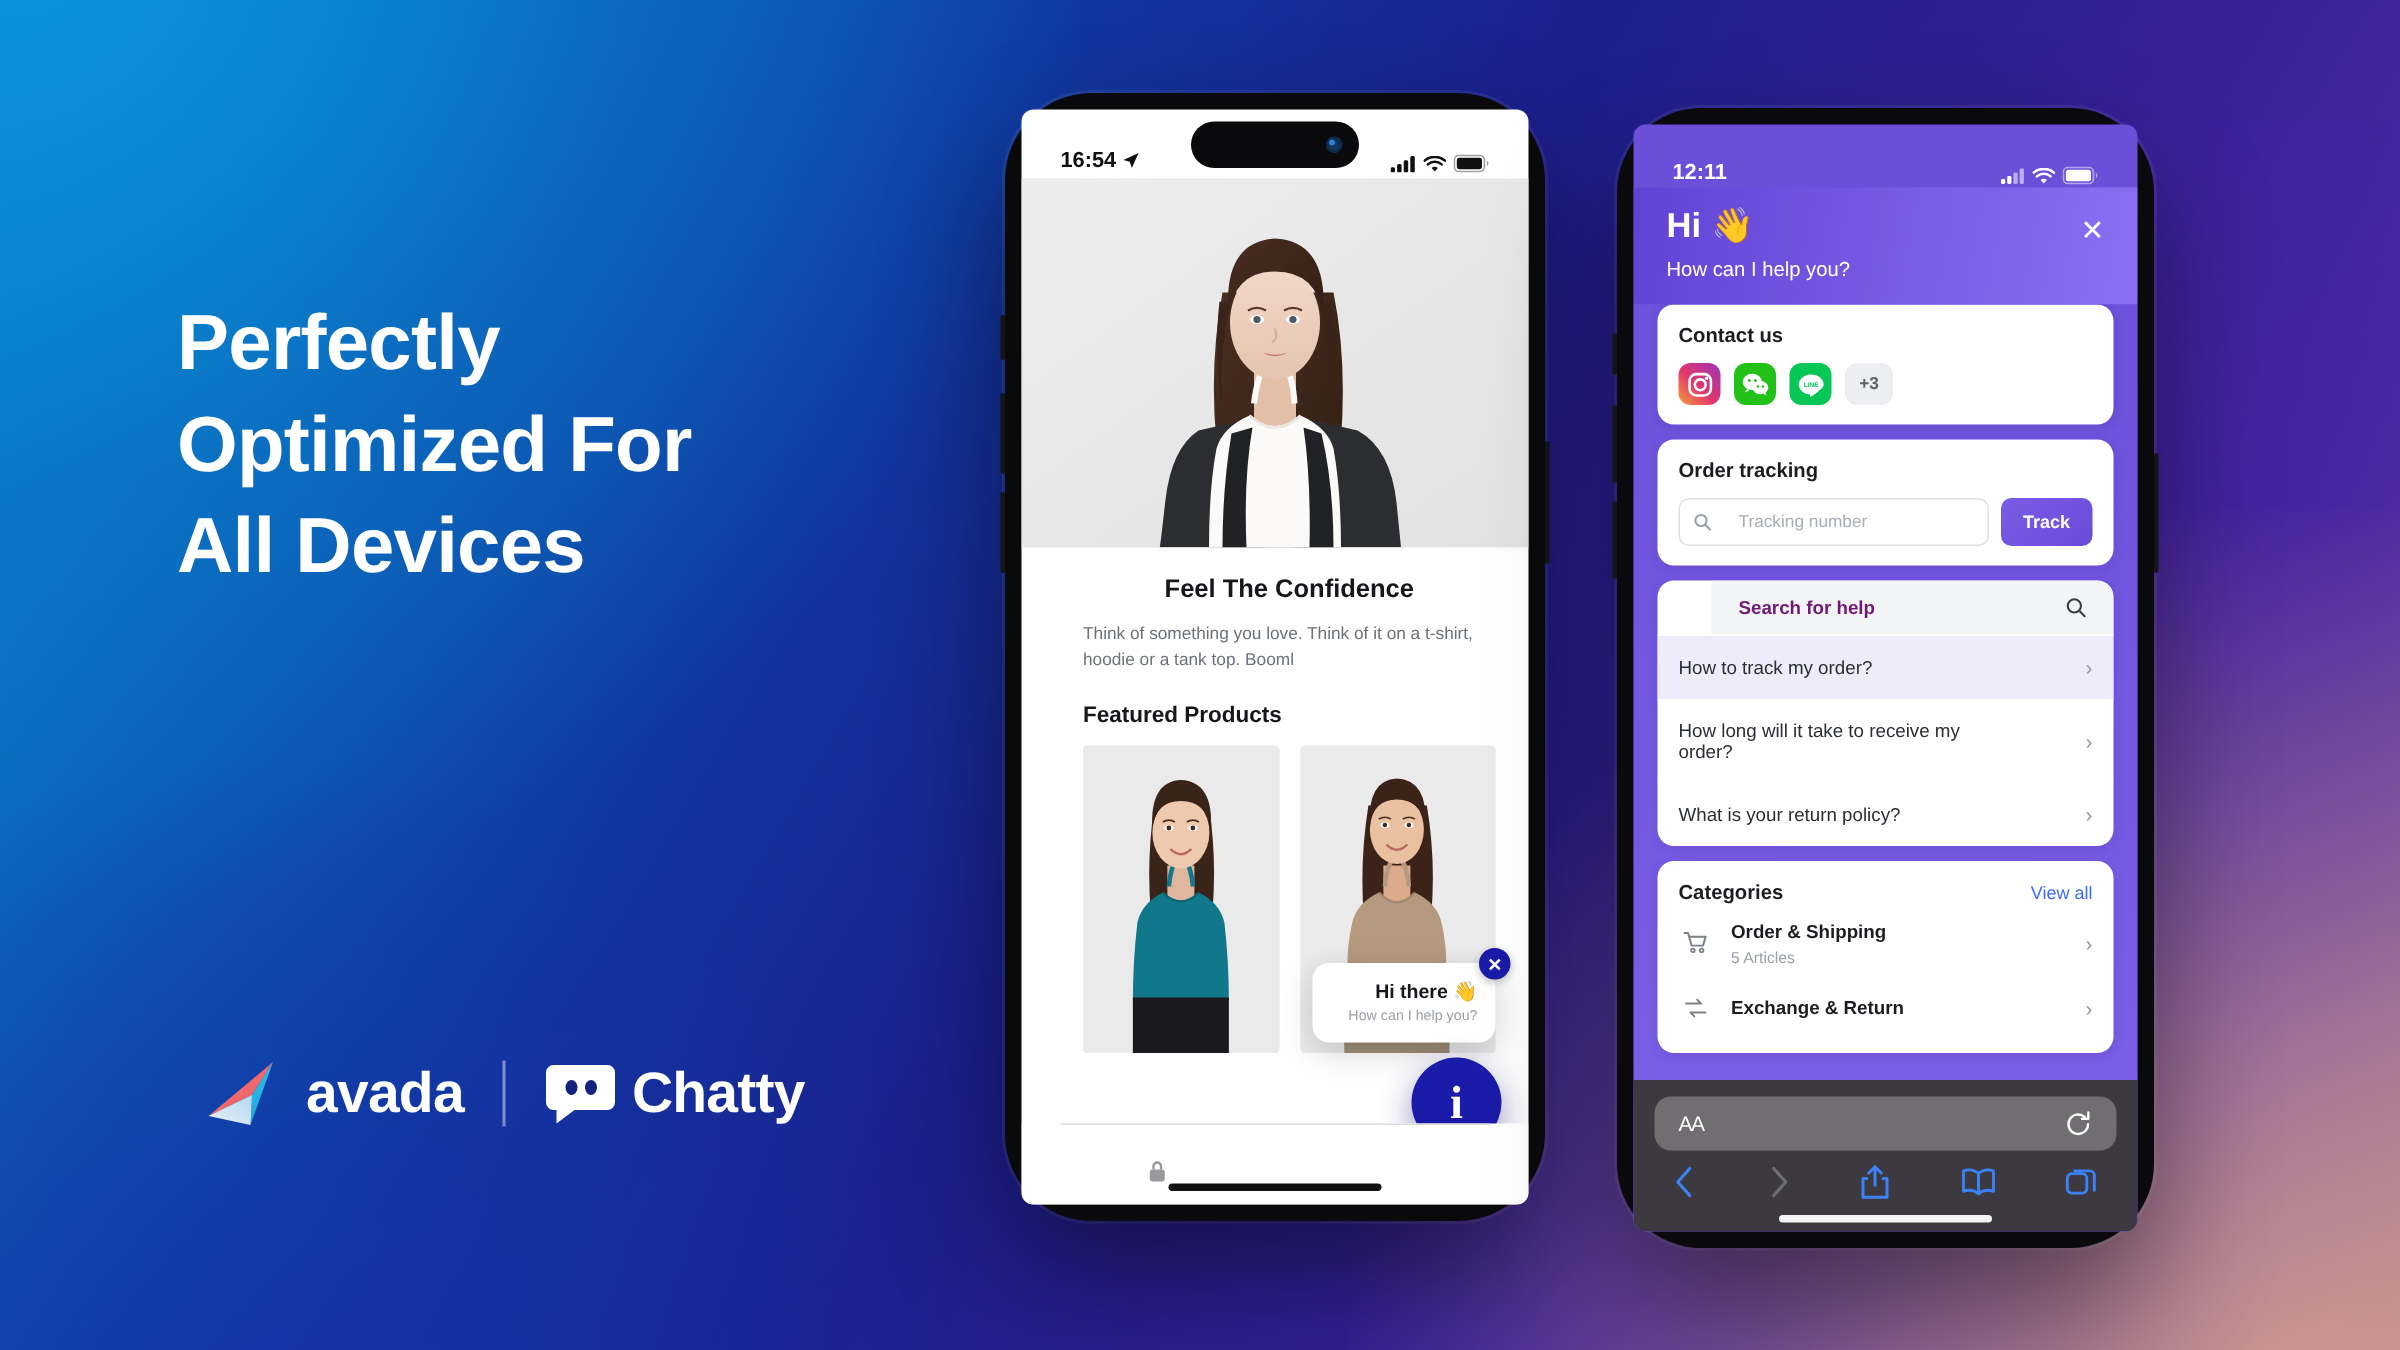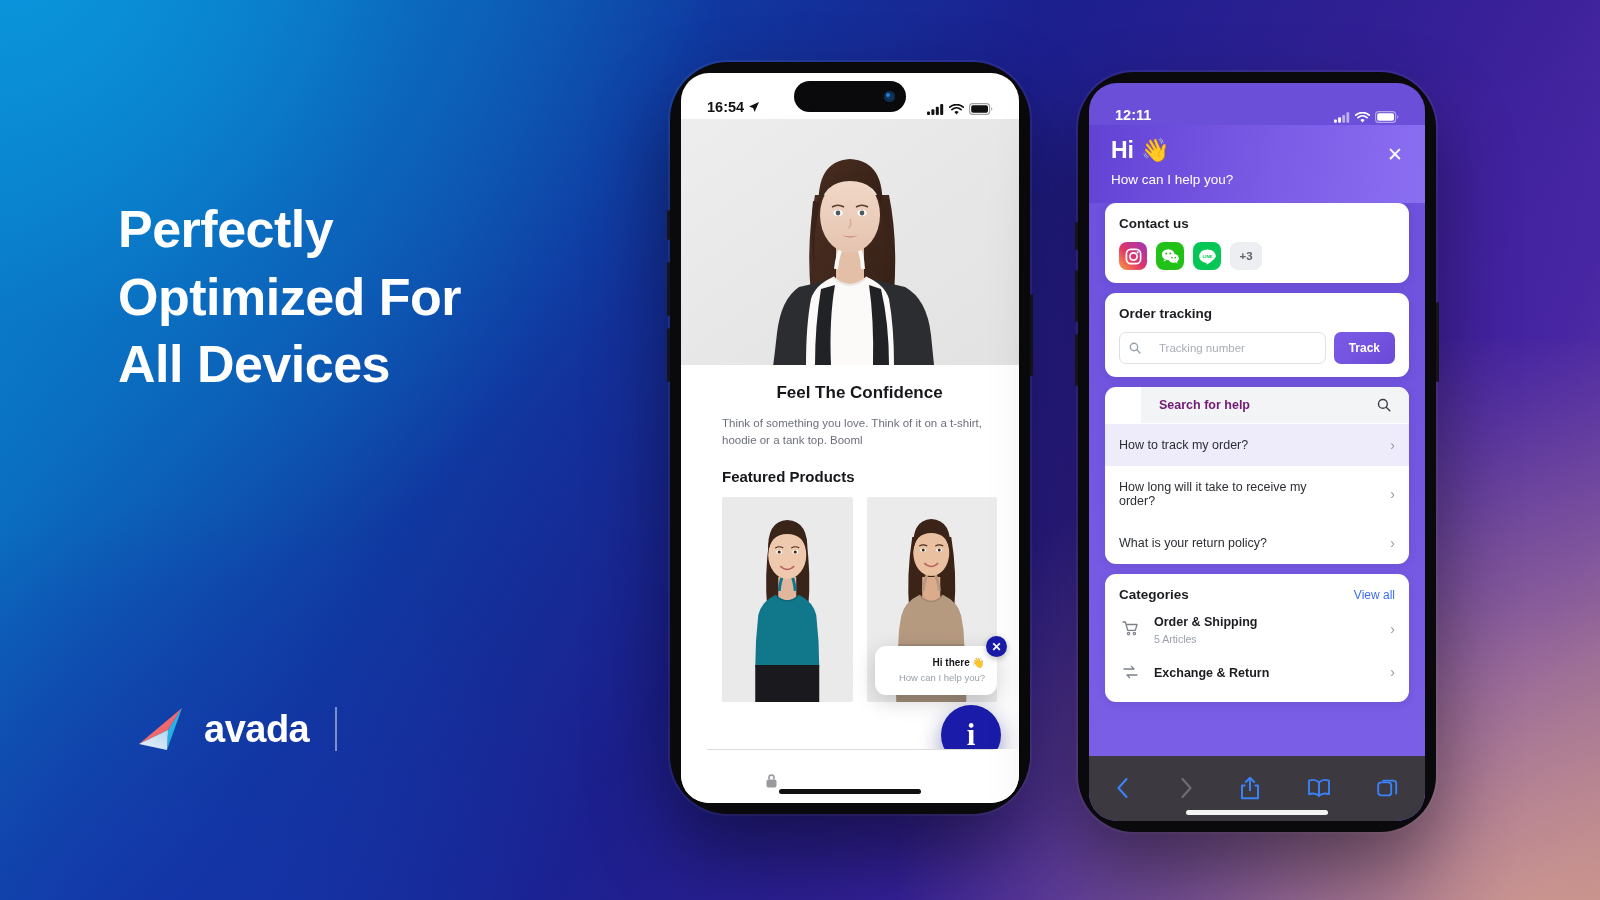--- a/index.html
+++ b/index.html
@@ -56,21 +56,21 @@
 
   
   .phone {
     position:absolute;
     border-radius:58px;
     background:#0a0a0c;
     box-shadow: 0 40px 80px rgba(0,0,0,.45), 0 0 0 2px rgba(255,255,255,.07);
   }
   .phone-inner {
     position:absolute; inset:11px;
-    border-radius:28px; overflow:hidden; background:#fff;
+    border-radius:8px; overflow:hidden; background:#fff;
   }
   .side-btn { position:absolute; background:#151518; border-radius:2px; }
 
   
   #phone-left { left:670px; top:62px; width:360px; height:752px; }
   #phone-left .phone-inner { background:#fff; display:flex; flex-direction:column; }
 
   .statusbar {
     height:46px; display:flex; align-items:flex-end; justify-content:space-between;
     padding:0 26px 4px; font-size:14.5px; font-weight:700; color:#111;
@@ -99,21 +99,21 @@
   .lock { position:absolute; left:84px; top:24px; }
 
   .home-ind { position:absolute; bottom:9px; left:50%; transform:translateX(-50%); width:142px; height:5px; border-radius:3px; background:#111; }
 
   
   .chat-pop {
     position:absolute; right:22px; bottom:108px; width:122px;
     background:#fff; border-radius:11px; padding:11px 12px 12px;
     box-shadow:0 6px 22px rgba(0,0,0,.18); text-align:right;
   }
-  .chat-pop-title { font-size:10px; font-weight:700; color:#15171a; }
+  .chat-pop-title { font-size:13px; font-weight:700; color:#15171a; }
   .chat-pop-sub { font-size:9.5px; color:#9aa0a8; margin-top:4px; }
   .chat-close {
     position:absolute; right:-10px; top:-10px; width:21px; height:21px; border-radius:50%;
     background:#1a1ba8; color:#fff; display:flex; align-items:center; justify-content:center;
     font-size:12px; font-weight:700; box-shadow:0 2px 6px rgba(0,0,0,.25);
   }
   .chat-fab {
     position:absolute; right:18px; bottom:38px; width:60px; height:60px; border-radius:50%;
     background:#1a1ba8; display:flex; align-items:center; justify-content:center;
     box-shadow:0 8px 22px rgba(20,20,120,.45);
@@ -228,20 +228,28 @@
             <stop offset="1" stop-color="#bfe6f7"></stop>
         </linearGradient>
       </defs>
       <path d="M1 38 L44 2 L30 24 Z" fill="url(#ag1)"></path>
       <path d="M44 2 L30 24 L29 44 Z" fill="url(#ag2)"></path>
       <path d="M1 38 L30 24 L29 44 Z" fill="url(#ag3)" opacity="0.92"></path>
     </svg>
     <span class="avada-word">avada</span>
   </div>
   <div class="logo-sep"></div>
+  <div class="logo-chatty">
+    <svg class="chatty-mark" viewBox="0 0 48 42">
+      <path d="M6 2 h36 a5 5 0 0 1 5 5 v20 a5 5 0 0 1 -5 5 h-22 l-12 9 v-9 h-2 a5 5 0 0 1 -5 -5 v-20 a5 5 0 0 1 5 -5 z" fill="#fff"></path>
+      <ellipse cx="18" cy="17" rx="4" ry="5" fill="#13227a"></ellipse>
+      <ellipse cx="31" cy="17" rx="4" ry="5" fill="#13227a"></ellipse>
+    </svg>
+    <span class="chatty-word">Chatty</span>
+  </div>
 </div>
 
 <div class="phone" id="phone-left">
   <div class="side-btn" style="left:-3px; top:148px; width:3px; height:30px;"></div>
   <div class="side-btn" style="left:-3px; top:200px; width:3px; height:54px;"></div>
   <div class="side-btn" style="left:-3px; top:266px; width:3px; height:54px;"></div>
   <div class="side-btn" style="right:-3px; top:232px; width:3px; height:82px;"></div>
 
   <div class="phone-inner">
 
@@ -542,20 +550,27 @@
           </span>
           <span class="cat-txt">
             <span class="cat-name">Exchange &amp; Return</span>
           </span>
           <span class="chev">›</span>
         </div>
       </div>
     </div>
 
     <div class="safari-bar">
+      <div class="url-pill">
+        <span class="aa"><span>AA</span></span>
+        <svg width="19" height="19" viewBox="0 0 19 19">
+          <path d="M16 9.5 a6.5 6.5 0 1 1 -2.2 -4.9" fill="none" stroke="#fff" stroke-width="1.6" stroke-linecap="round"></path>
+          <path d="M16.2 1.6 v4.2 h-4.2" fill="none" stroke="#fff" stroke-width="1.6" stroke-linecap="round" stroke-linejoin="round"></path>
+        </svg>
+      </div>
       <div class="sf-icons">
         <svg class="sf-ic" width="16" height="22" viewBox="0 0 16 22">
           <path d="M11.5 2 L3.5 11 L11.5 20" fill="none" stroke="currentColor" stroke-width="2.1" stroke-linecap="round" stroke-linejoin="round"></path>
         </svg>
         <svg class="sf-ic dim" width="16" height="22" viewBox="0 0 16 22">
           <path d="M4.5 2 L12.5 11 L4.5 20" fill="none" stroke="currentColor" stroke-width="2.1" stroke-linecap="round" stroke-linejoin="round"></path>
         </svg>
         <svg class="sf-ic" width="20" height="24" viewBox="0 0 20 24">
           <path d="M10 1.8 v12.4 M5.8 6 L10 1.8 L14.2 6" fill="none" stroke="currentColor" stroke-width="2" stroke-linecap="round" stroke-linejoin="round"></path>
           <path d="M4.6 9.6 h-2.6 v12.6 h16 v-12.6 h-2.6" fill="none" stroke="currentColor" stroke-width="2" stroke-linecap="round" stroke-linejoin="round"></path>

